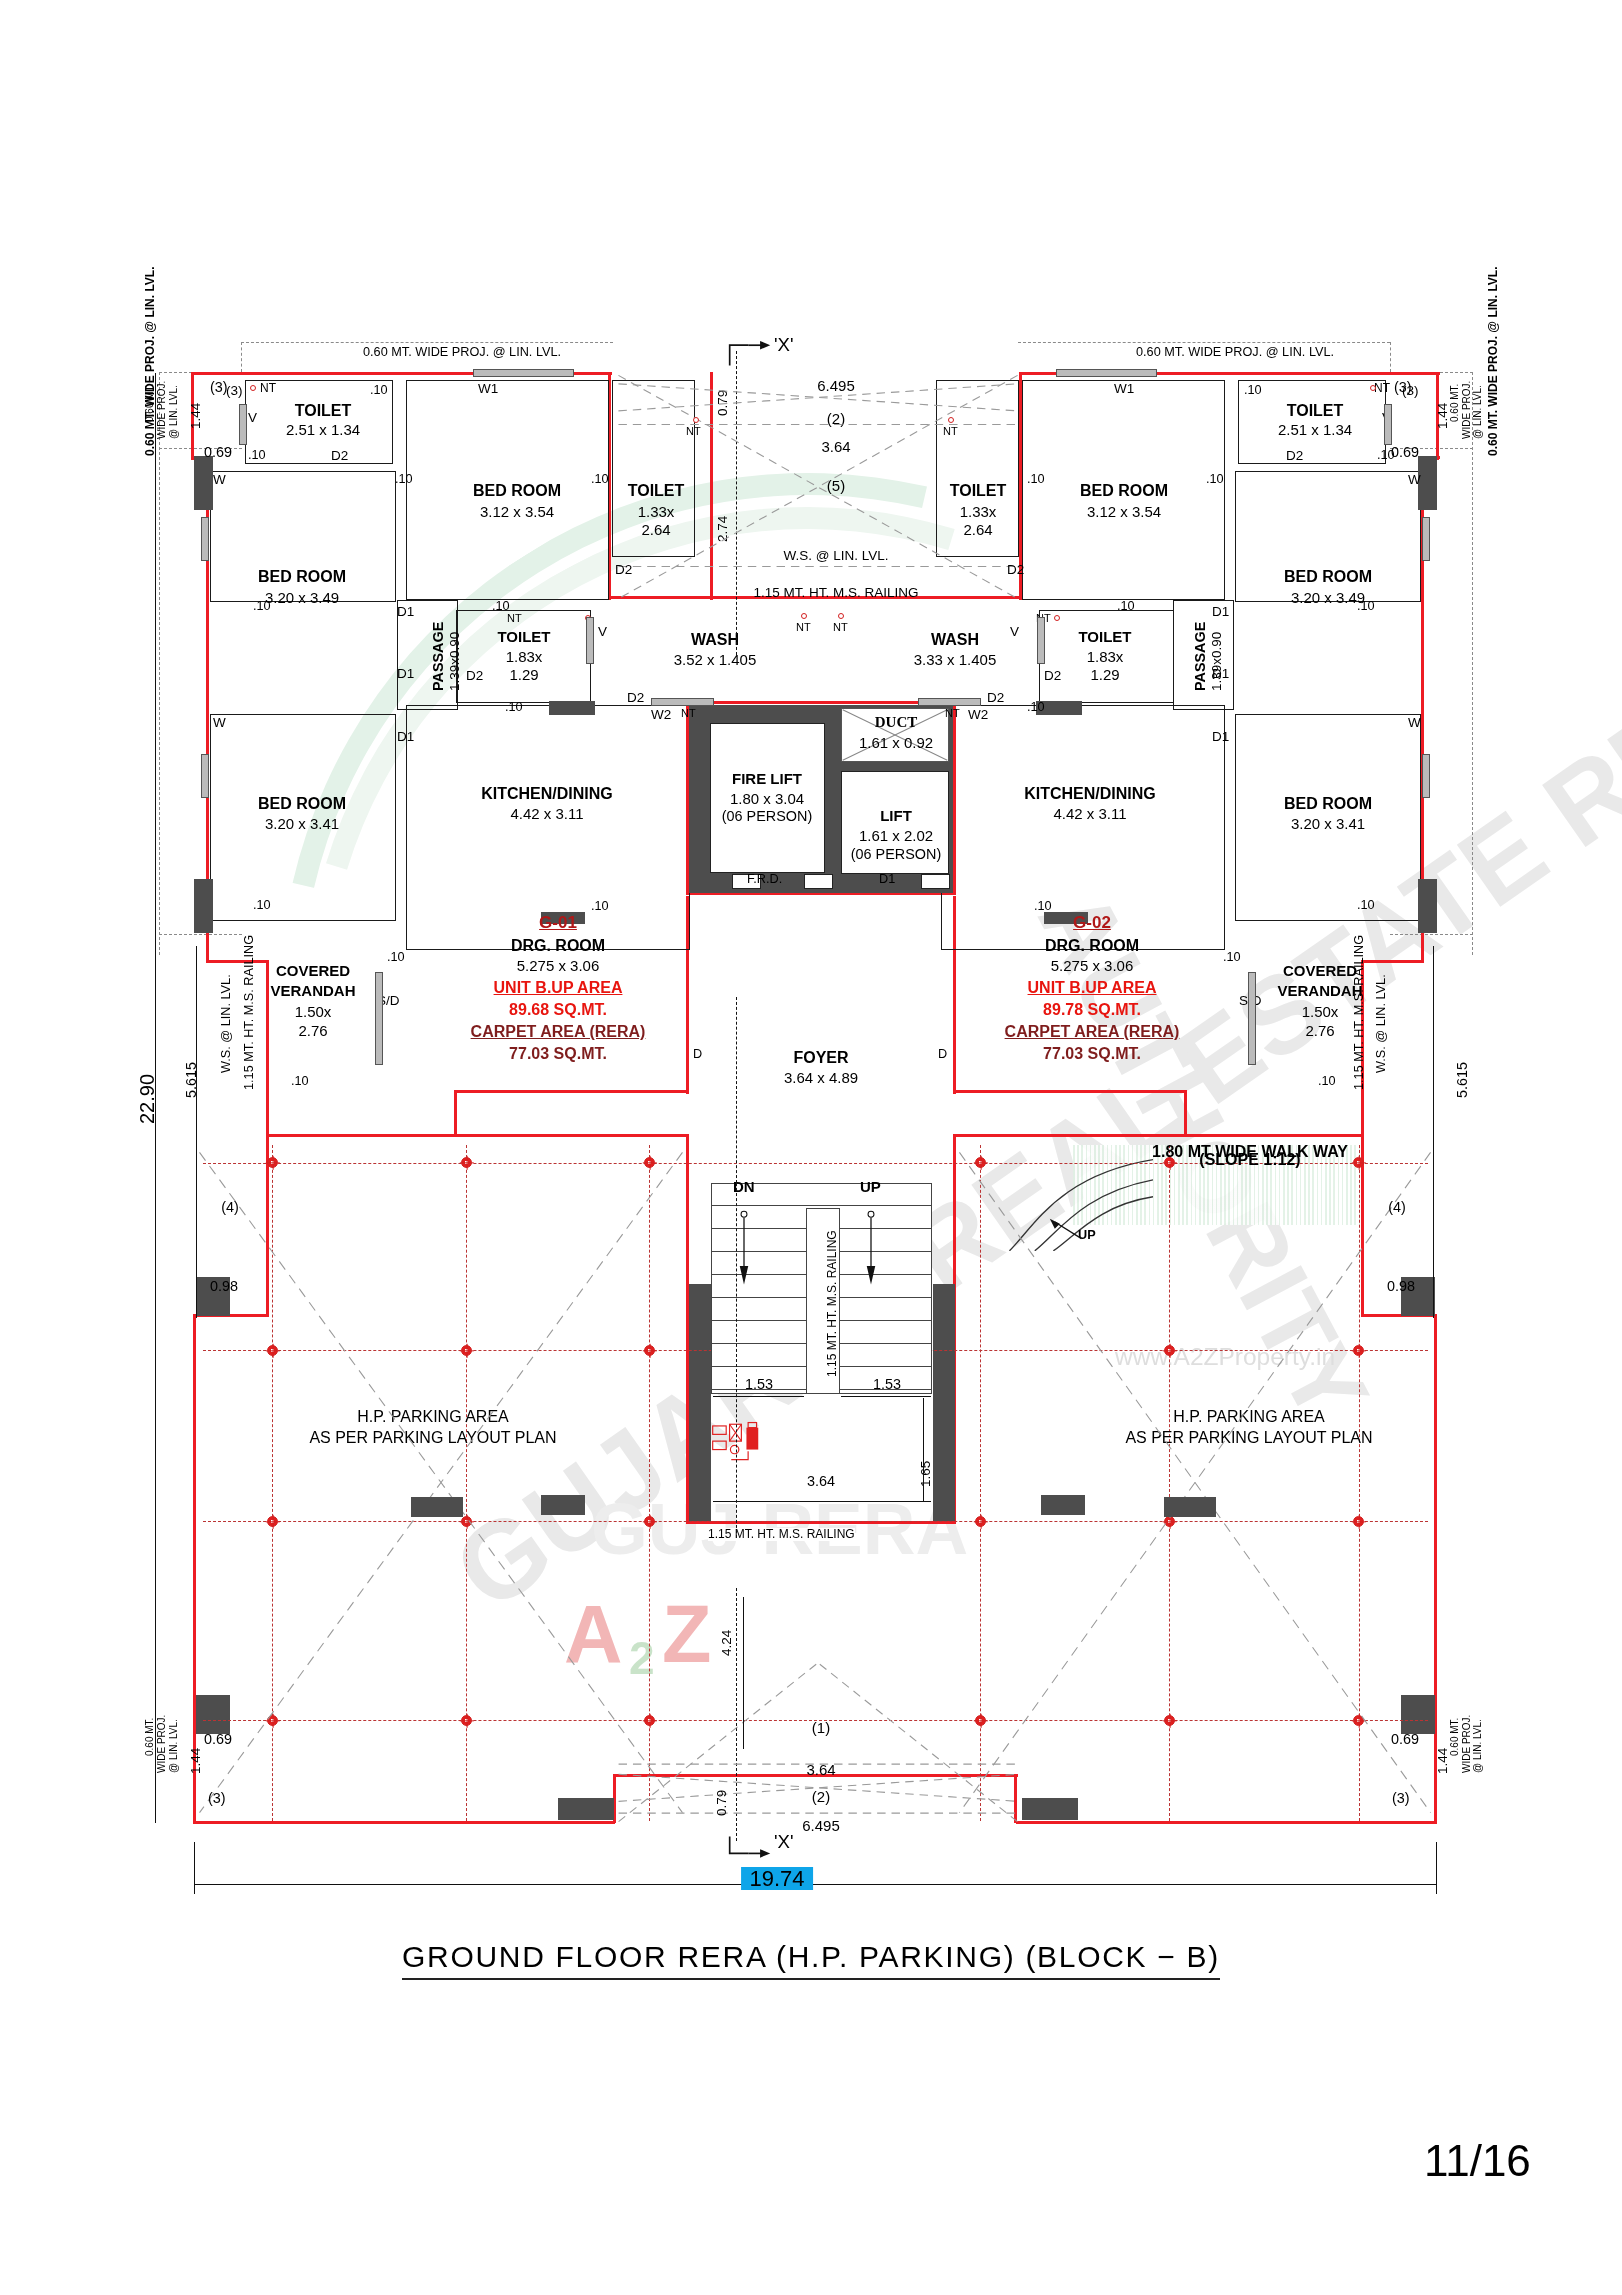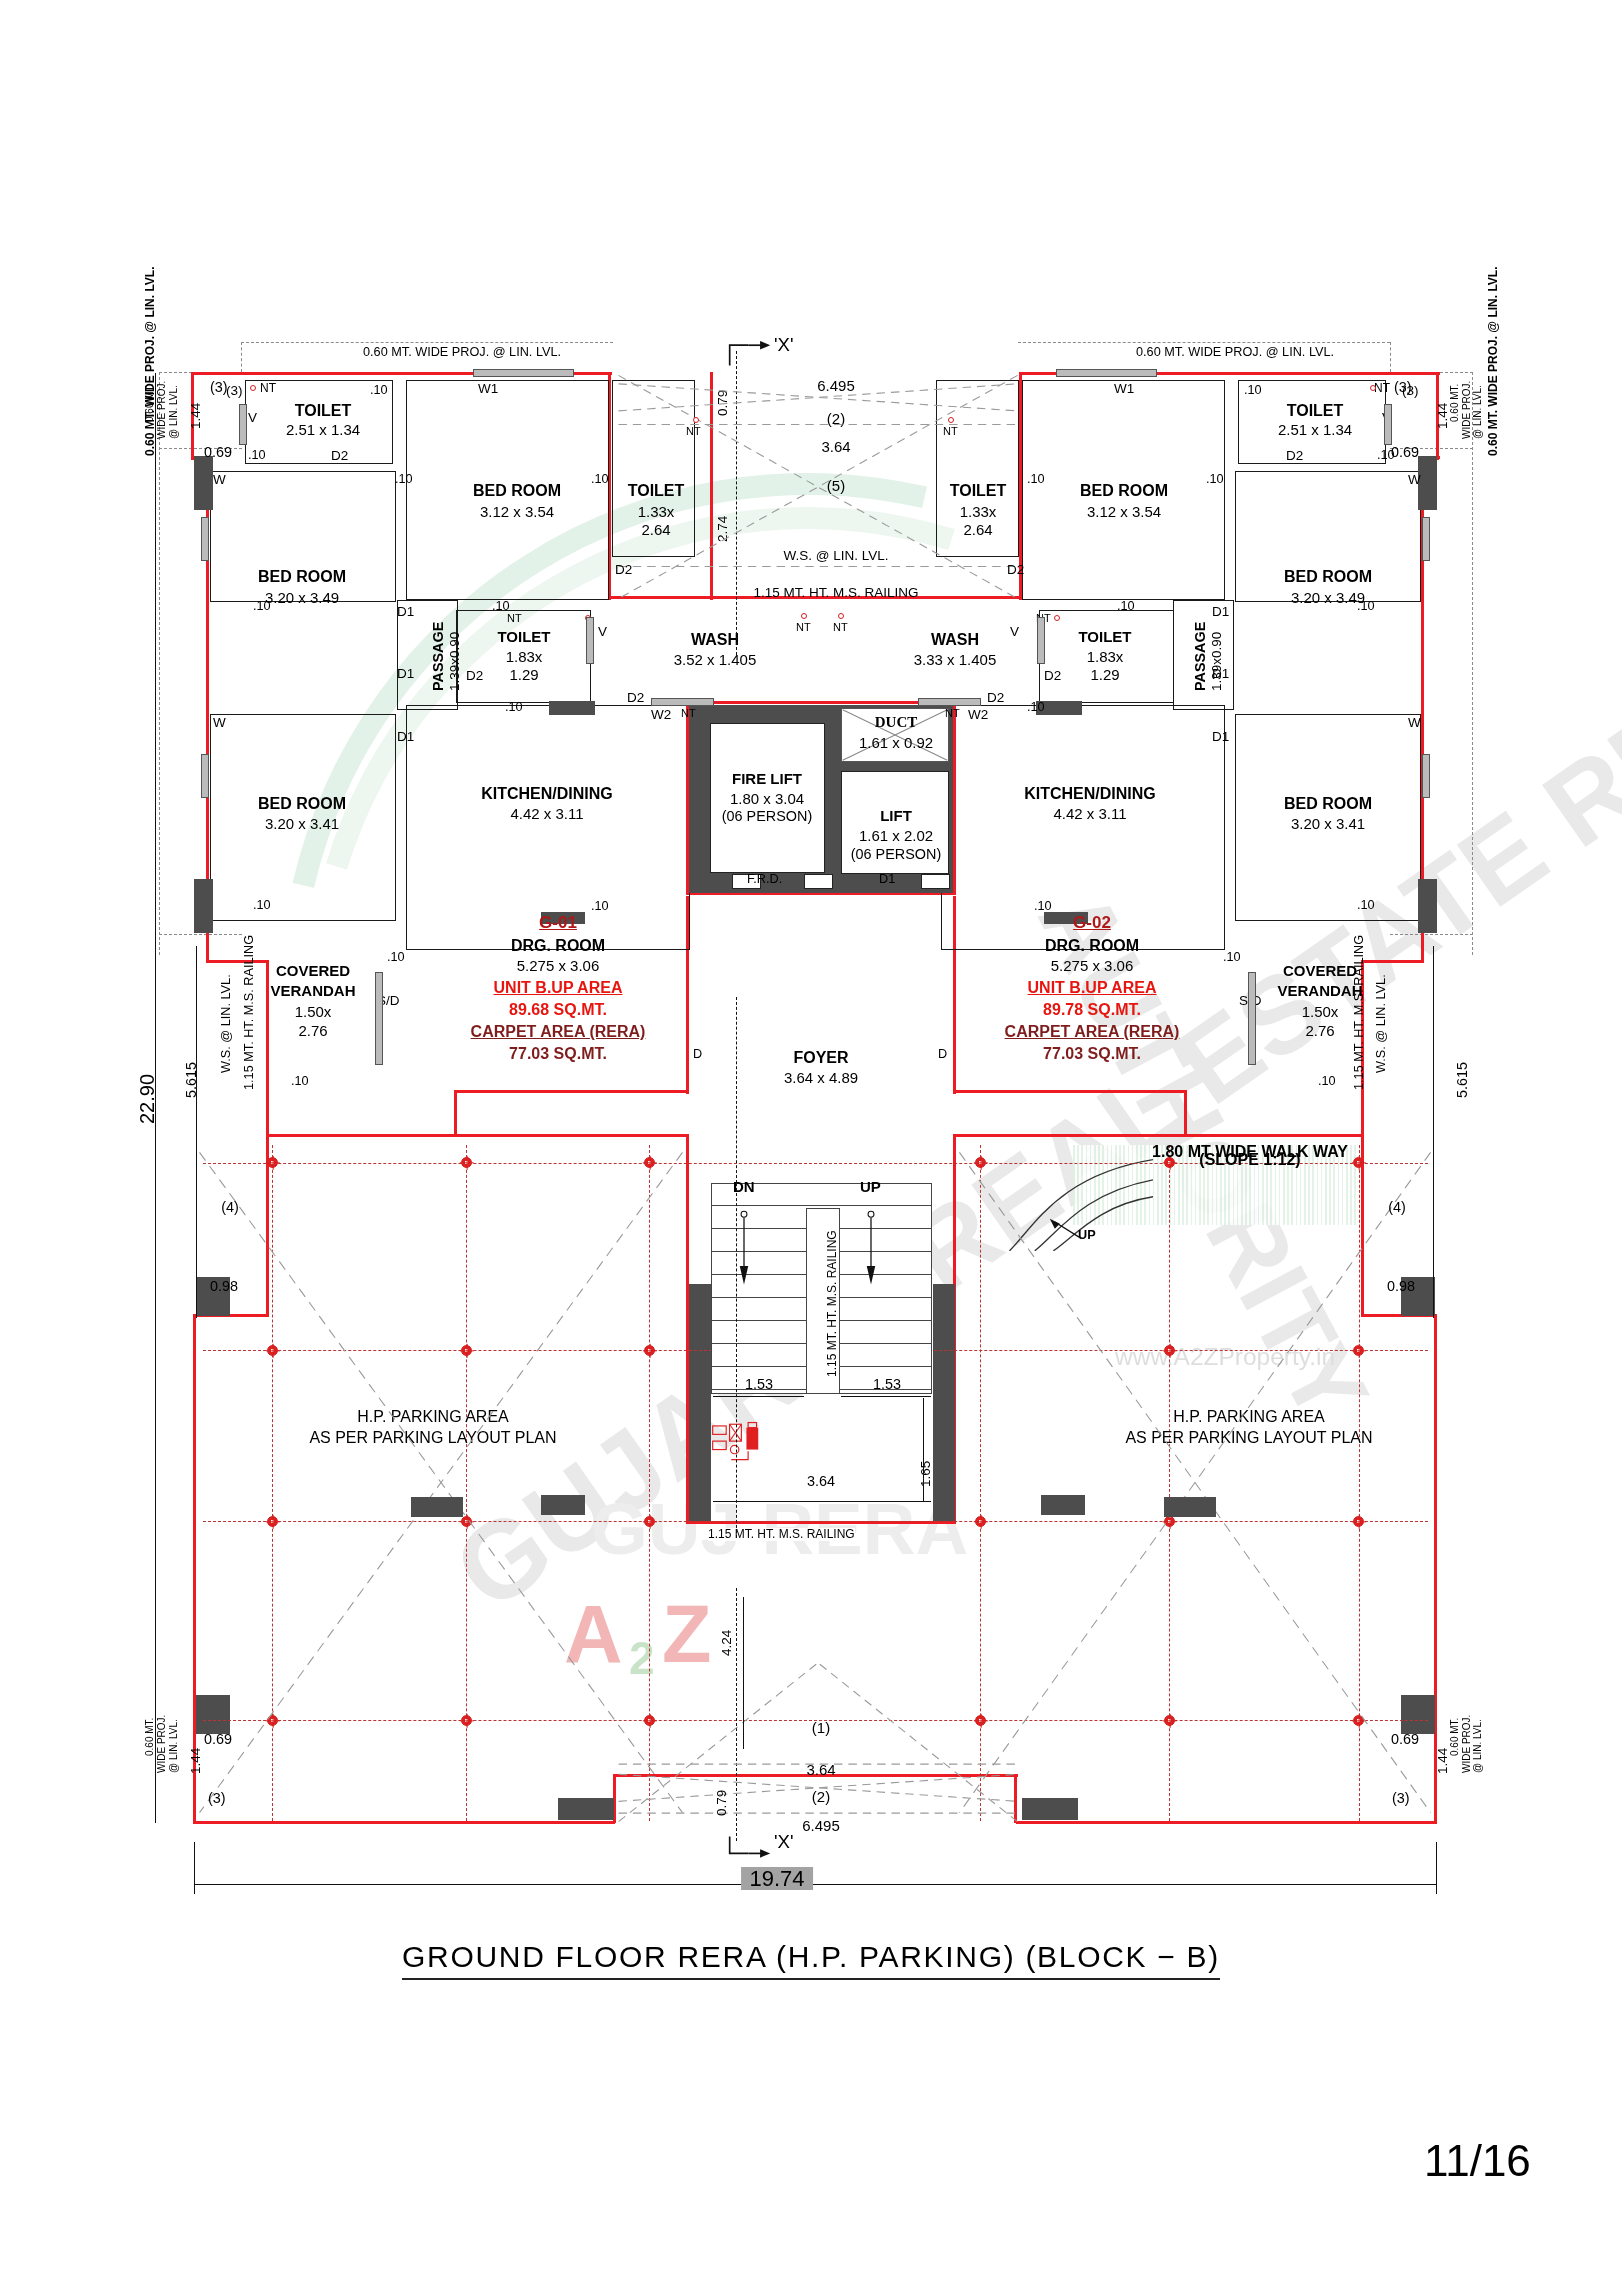--- a/index.html
+++ b/index.html
@@ -480,21 +480,21 @@
   <div class="t ctr" style="left:821px;top:1762px;font-size:15px;">3.64</div>
   <div class="t ctr" style="left:821px;top:1789px;font-size:15px;">(2)</div>
   <div class="t ctr" style="left:821px;top:1818px;font-size:15px;">6.495</div>
   <div class="t vert" style="left:715px;top:1816px;font-size:13.5px;">0.79</div>
   <div class="t vert" style="left:720px;top:1656px;font-size:13.5px;">4.24</div>
   <div class="dimlinev" style="left:743px;top:1597px;height:152px;"></div>
 
   <div class="dimline" style="left:194px;top:1884px;width:1242px;"></div>
   <div class="dimlinev" style="left:194px;top:1842px;height:52px;"></div>
   <div class="dimlinev" style="left:1436px;top:1842px;height:52px;"></div>
-  <div class="t ctr" style="left:777px;top:1867px;font-size:22px;background:#a3a3a3;padding:0 8.4px;">19.74</div>
+  <div class="t ctr" style="left:777px;top:1867px;font-size:22px;background:#0ea5e9;padding:0 8.4px;">19.74</div>
 
   <div class="t" style="left:226px;top:384px;font-size:13.5px;">(3)</div>
   <div class="t" style="left:260px;top:382px;font-size:12px;">NT</div>
   <div class="nt" style="left:250px;top:385px;"></div>
   <div class="t" style="left:248px;top:411px;font-size:13.5px;">V</div>
   <div class="t" style="left:370px;top:384px;font-size:12.7px;">.10</div>
   <div class="t" style="left:248px;top:449px;font-size:12.7px;">.10</div>
   <div class="t" style="left:331px;top:449px;font-size:13.5px;">D2</div>
   <div class="t" style="left:213px;top:473px;font-size:13.5px;">W</div>
   <div class="t" style="left:213px;top:716px;font-size:13.5px;">W</div>

